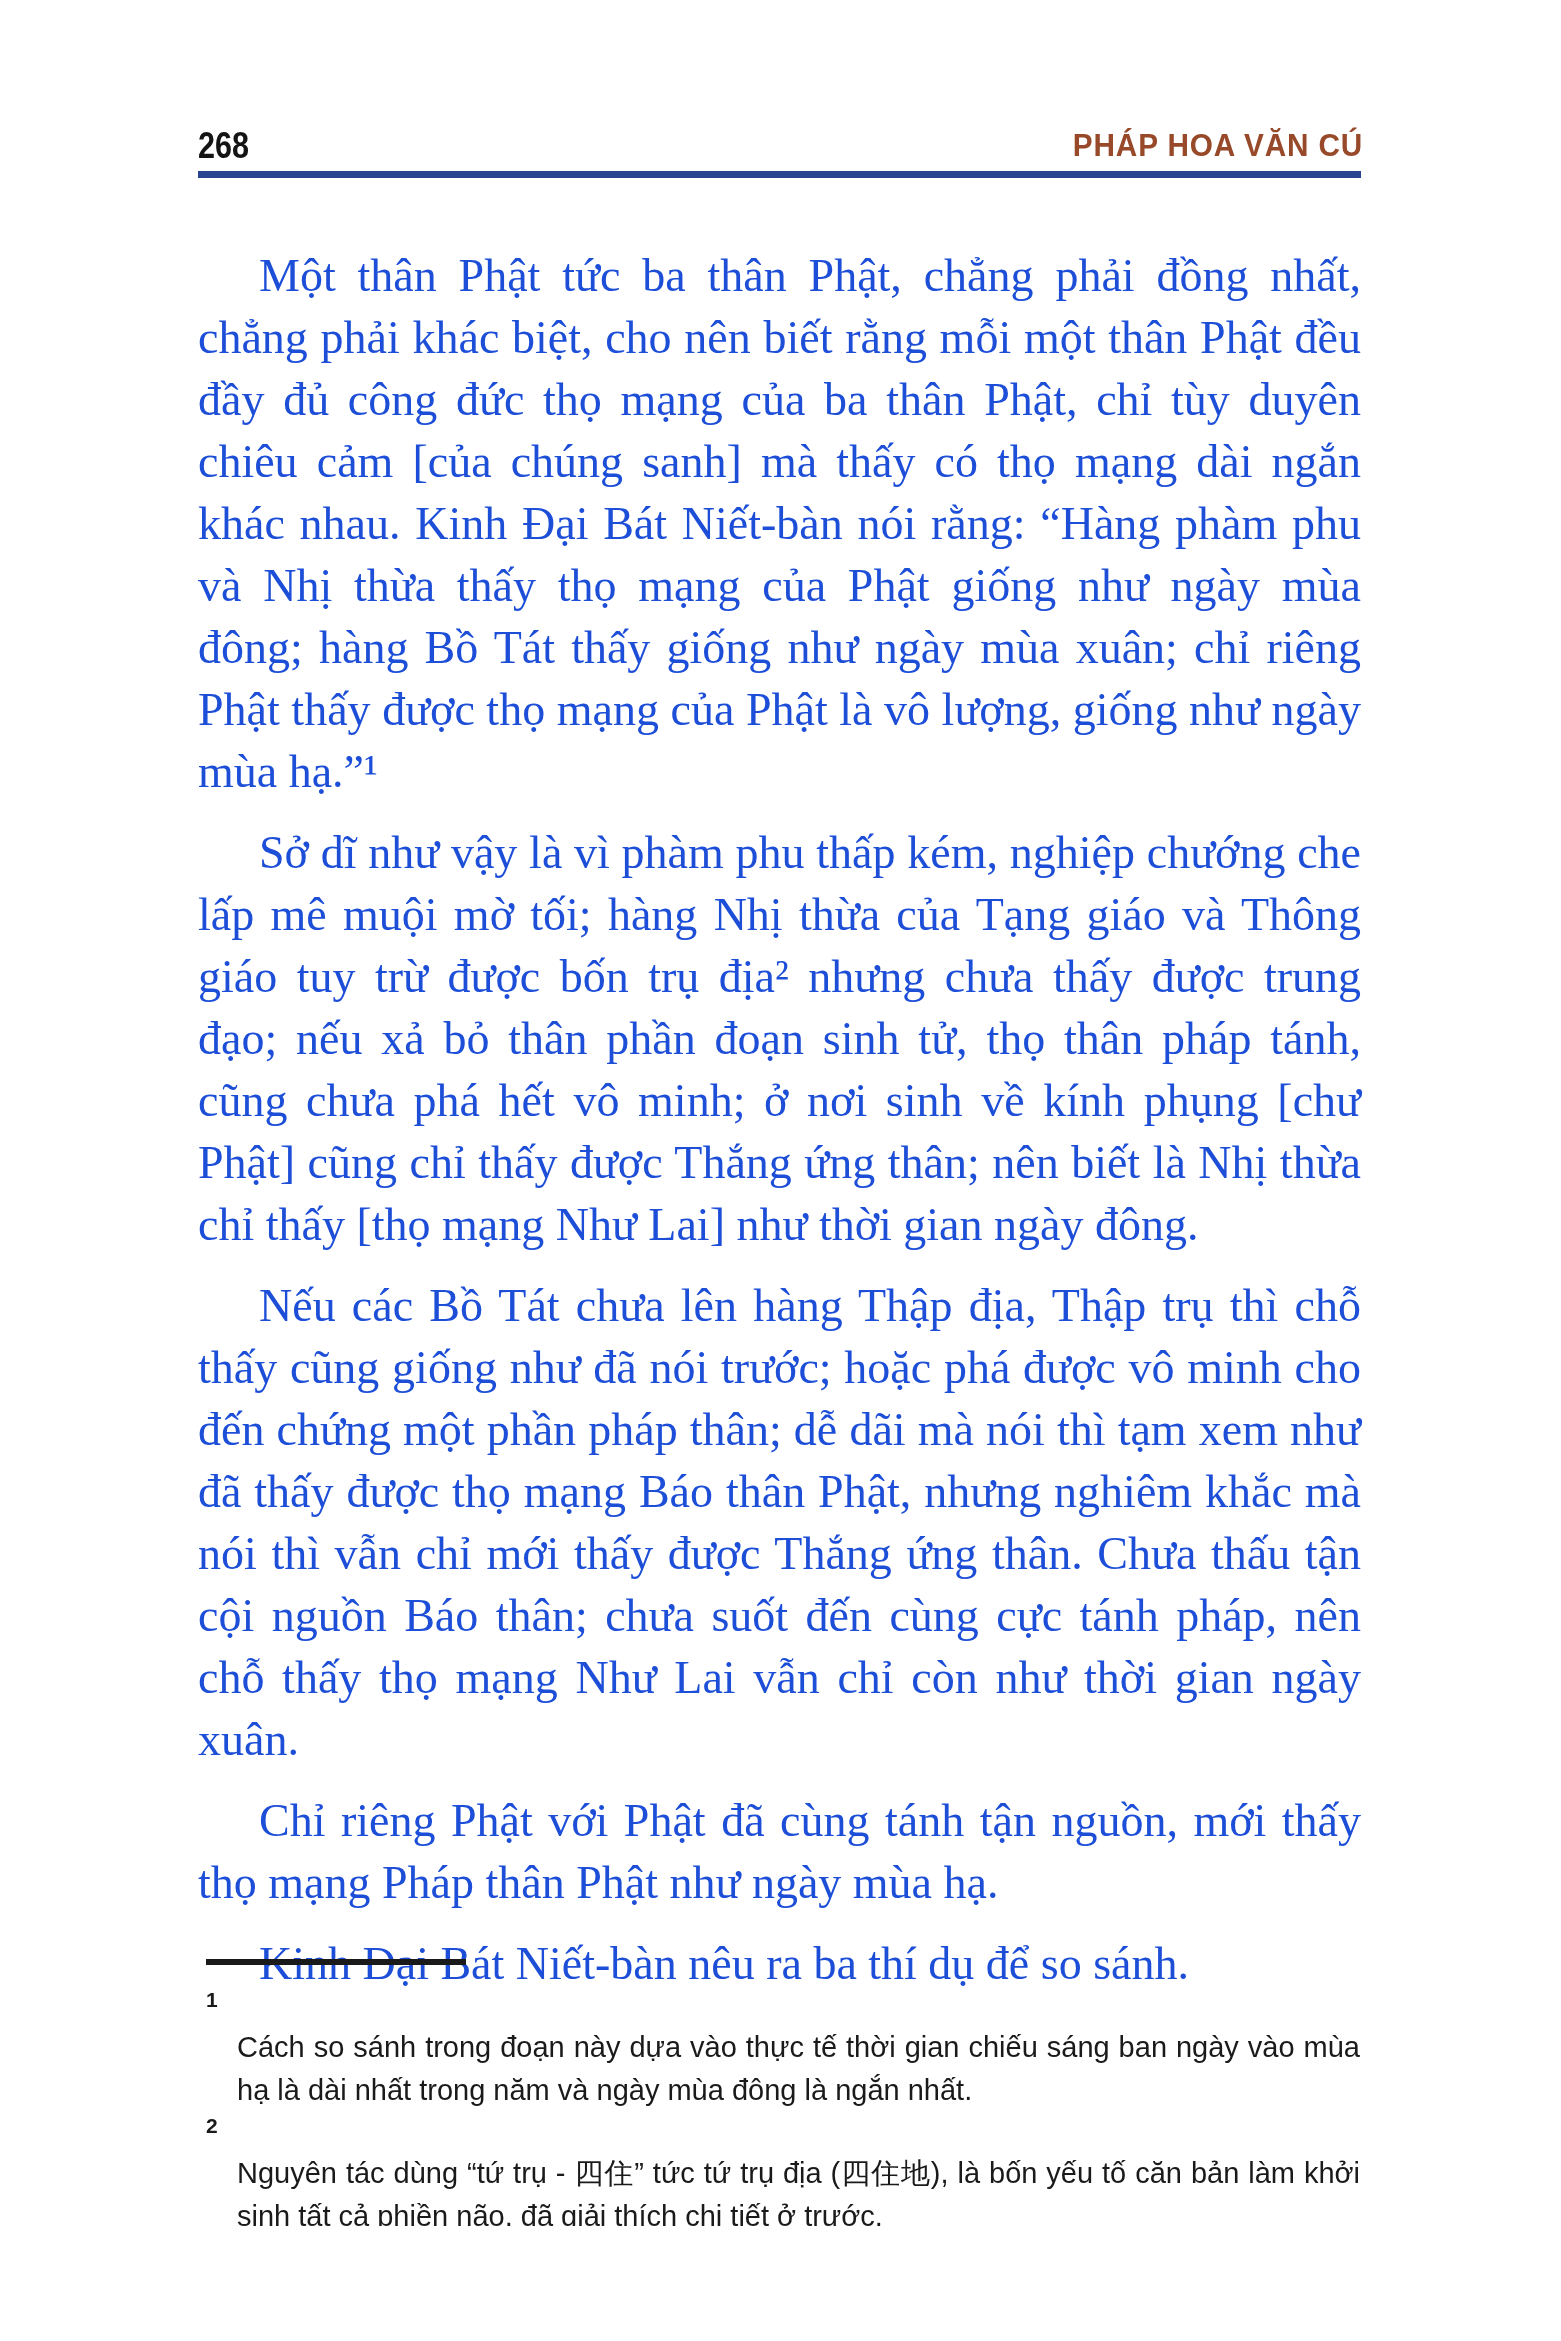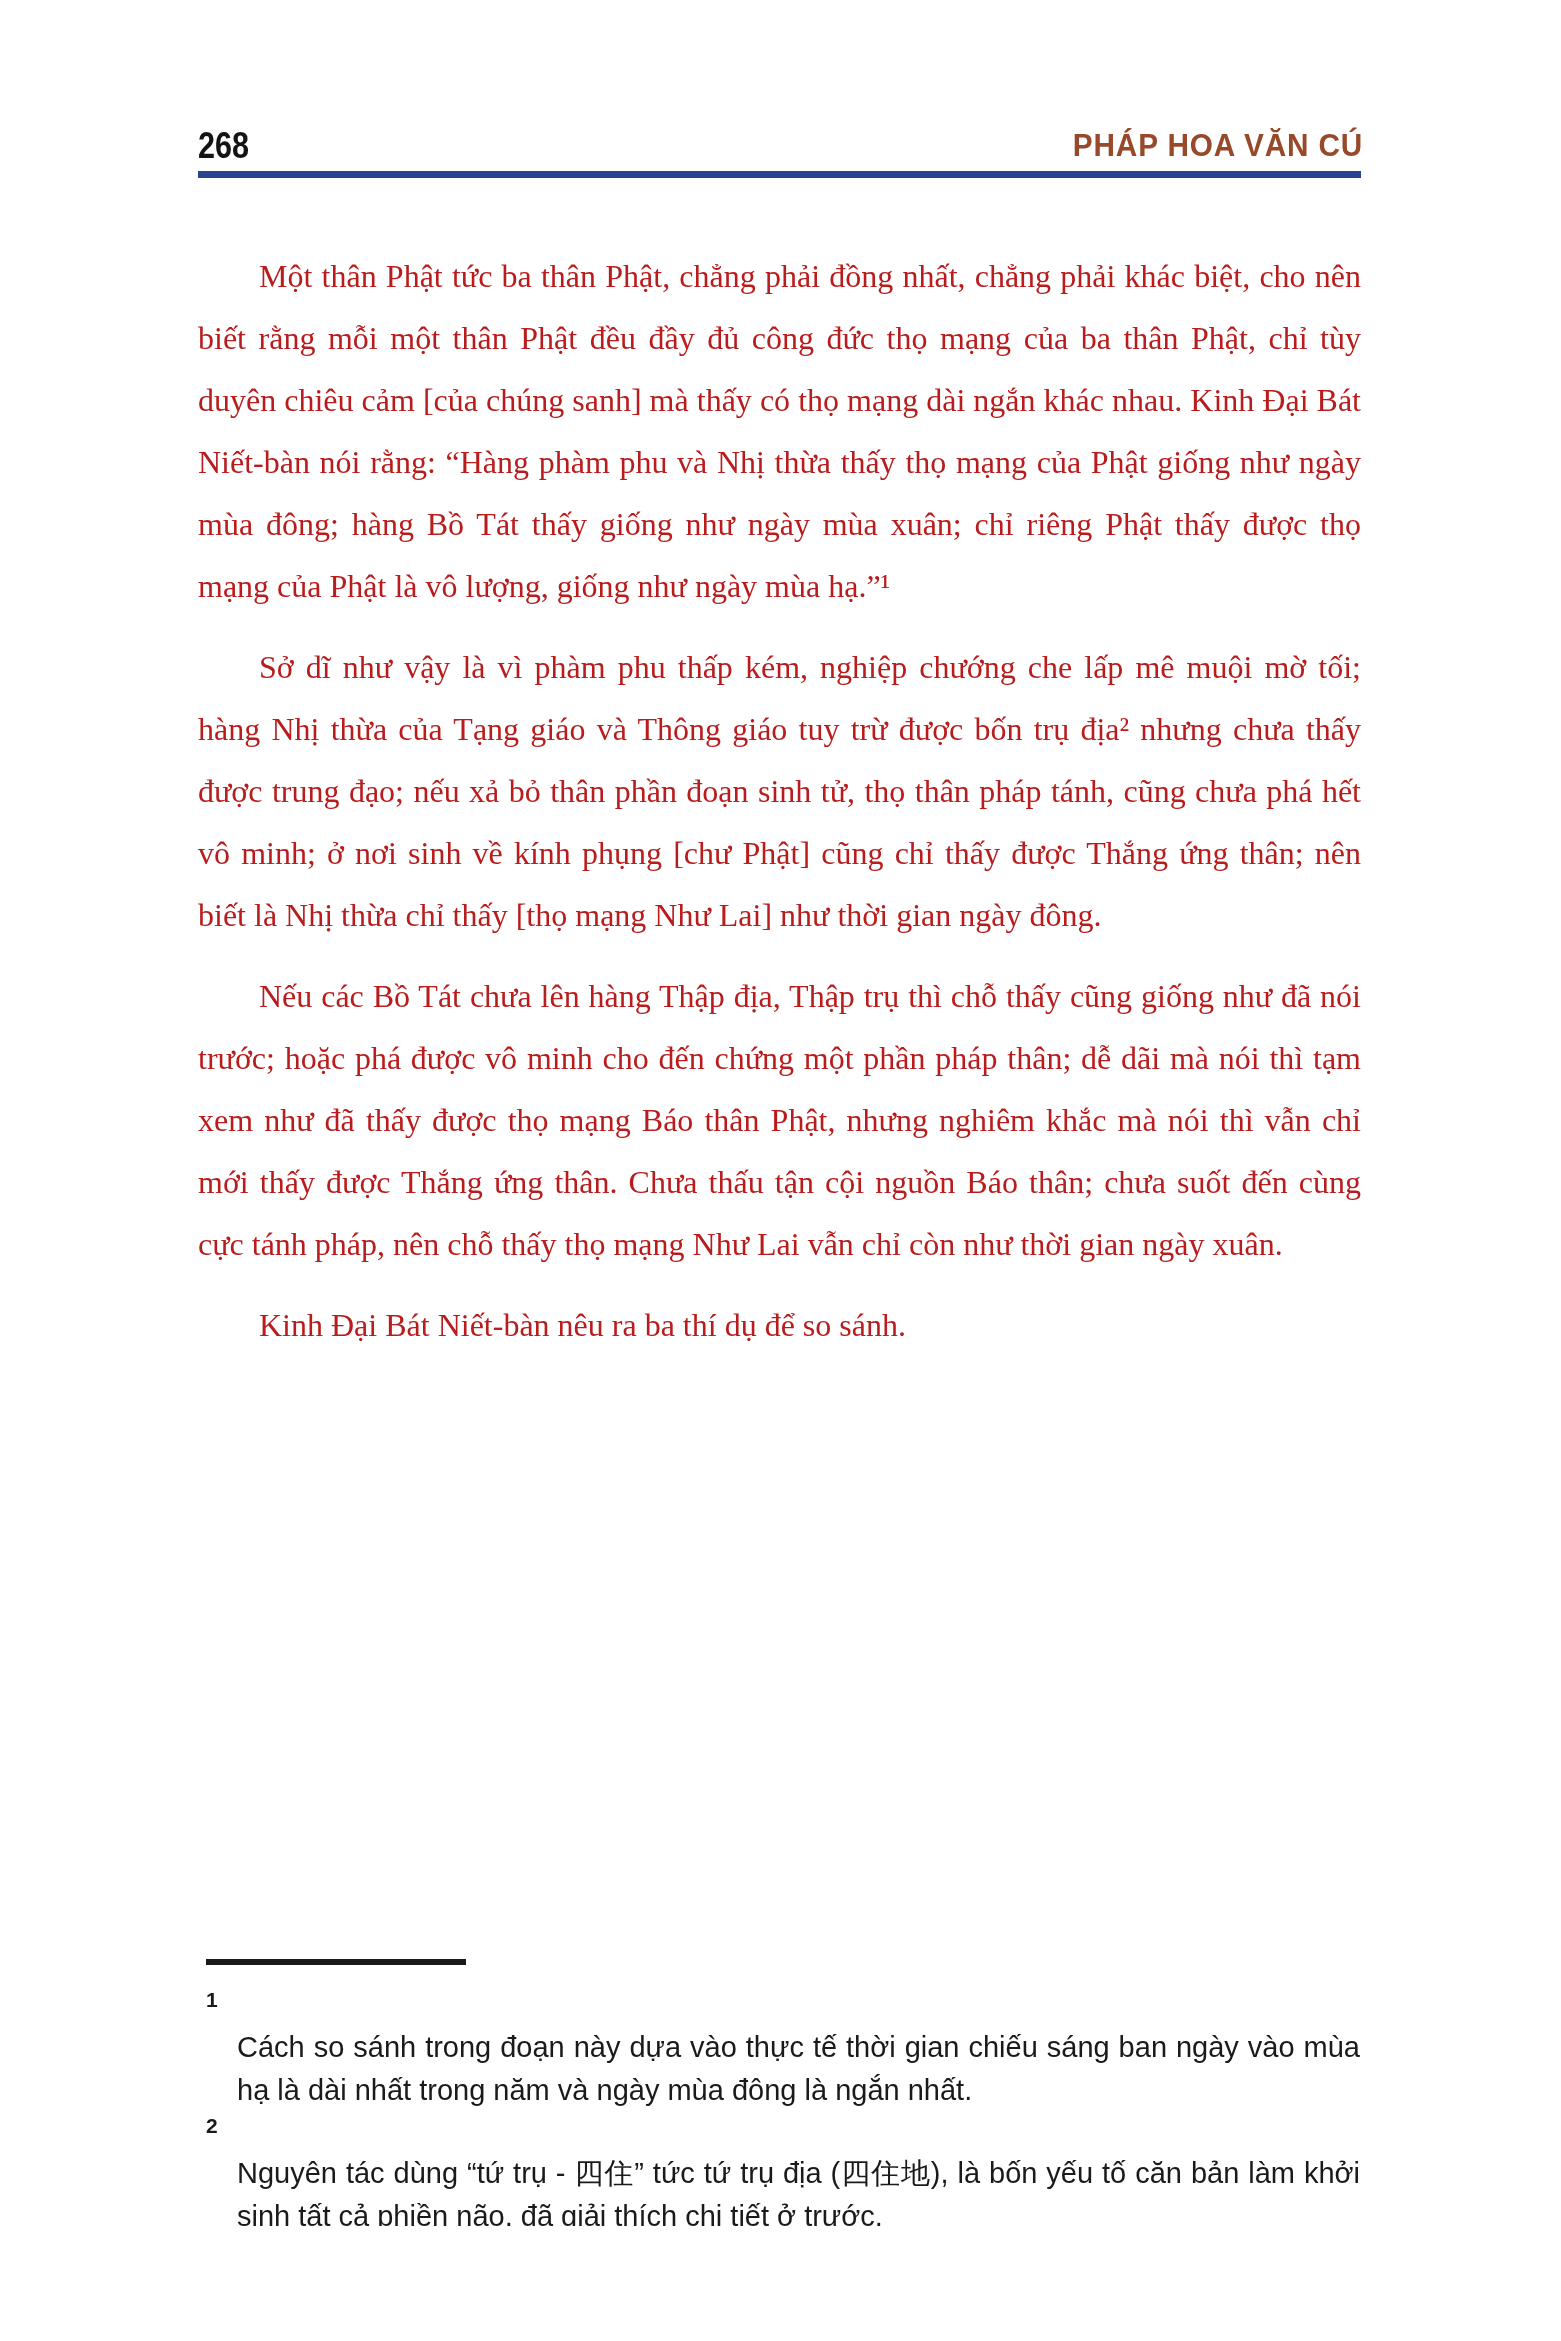--- a/index.html
+++ b/index.html
@@ -54,24 +54,24 @@
     height: 7px;
     background: #2a4390;
   }
 
   
   .page-body {
     position: absolute;
     left: 198px;
     right: 200px;
     top: 245px;
-    font-size: 32px;
+    font-size: 46px;
     line-height: 62px;
     text-align: justify;
-    color: #b91c1c;
+    color: #1d4ed8;
   }
   .para {
     margin: 0 0 19px 0;
     text-indent: 61px;
   }
 
   
   .footnotes {
     position: absolute;
     left: 206px;
@@ -115,20 +115,21 @@
     <span class="page-number">268</span>
     <span class="running-title">PHÁP HOA VĂN CÚ</span>
   </header>
 
   <div class="header-rule"></div>
 
   <main class="page-body">
     <p class="para">Một thân Phật tức ba thân Phật, chẳng phải đồng nhất, chẳng phải khác biệt, cho nên biết rằng mỗi một thân Phật đều đầy đủ công đức thọ mạng của ba thân Phật, chỉ tùy duyên chiêu cảm [của chúng sanh] mà thấy có thọ mạng dài ngắn khác nhau. Kinh Đại Bát Niết-bàn nói rằng: “Hàng phàm phu và Nhị thừa thấy thọ mạng của Phật giống như ngày mùa đông; hàng Bồ Tát thấy giống như ngày mùa xuân; chỉ riêng Phật thấy được thọ mạng của Phật là vô lượng, giống như ngày mùa hạ.”¹</p>
     <p class="para">Sở dĩ như vậy là vì phàm phu thấp kém, nghiệp chướng che lấp mê muội mờ tối; hàng Nhị thừa của Tạng giáo và Thông giáo tuy trừ được bốn trụ địa² nhưng chưa thấy được trung đạo; nếu xả bỏ thân phần đoạn sinh tử, thọ thân pháp tánh, cũng chưa phá hết vô minh; ở nơi sinh về kính phụng [chư Phật] cũng chỉ thấy được Thắng ứng thân; nên biết là Nhị thừa chỉ thấy [thọ mạng Như Lai] như thời gian ngày đông.</p>
     <p class="para">Nếu các Bồ Tát chưa lên hàng Thập địa, Thập trụ thì chỗ thấy cũng giống như đã nói trước; hoặc phá được vô minh cho đến chứng một phần pháp thân; dễ dãi mà nói thì tạm xem như đã thấy được thọ mạng Báo thân Phật, nhưng nghiêm khắc mà nói thì vẫn chỉ mới thấy được Thắng ứng thân. Chưa thấu tận cội nguồn Báo thân; chưa suốt đến cùng cực tánh pháp, nên chỗ thấy thọ mạng Như Lai vẫn chỉ còn như thời gian ngày xuân.</p>
+    <p class="para">Chỉ riêng Phật với Phật đã cùng tánh tận nguồn, mới thấy thọ mạng Pháp thân Phật như ngày mùa hạ.</p>
     <p class="para">Kinh Đại Bát Niết-bàn nêu ra ba thí dụ để so sánh.</p>
   </main>
 
   <footer class="footnotes">
     <div class="fn-rule"></div>
 
     <div class="footnote">
       <span class="fn-marker">1</span>
       <span class="fn-text">Cách so sánh trong đoạn này dựa vào thực tế thời gian chiếu sáng ban ngày vào mùa hạ là dài nhất trong năm và ngày mùa đông là ngắn nhất.</span>
     </div>

